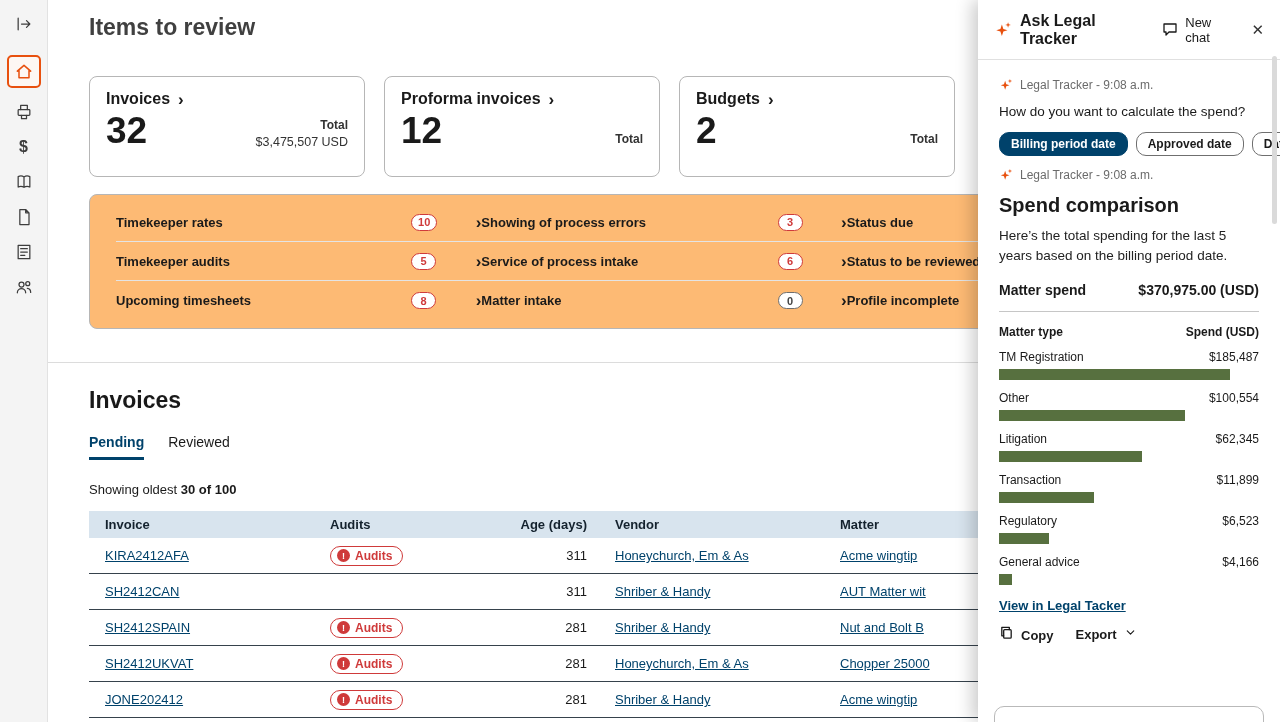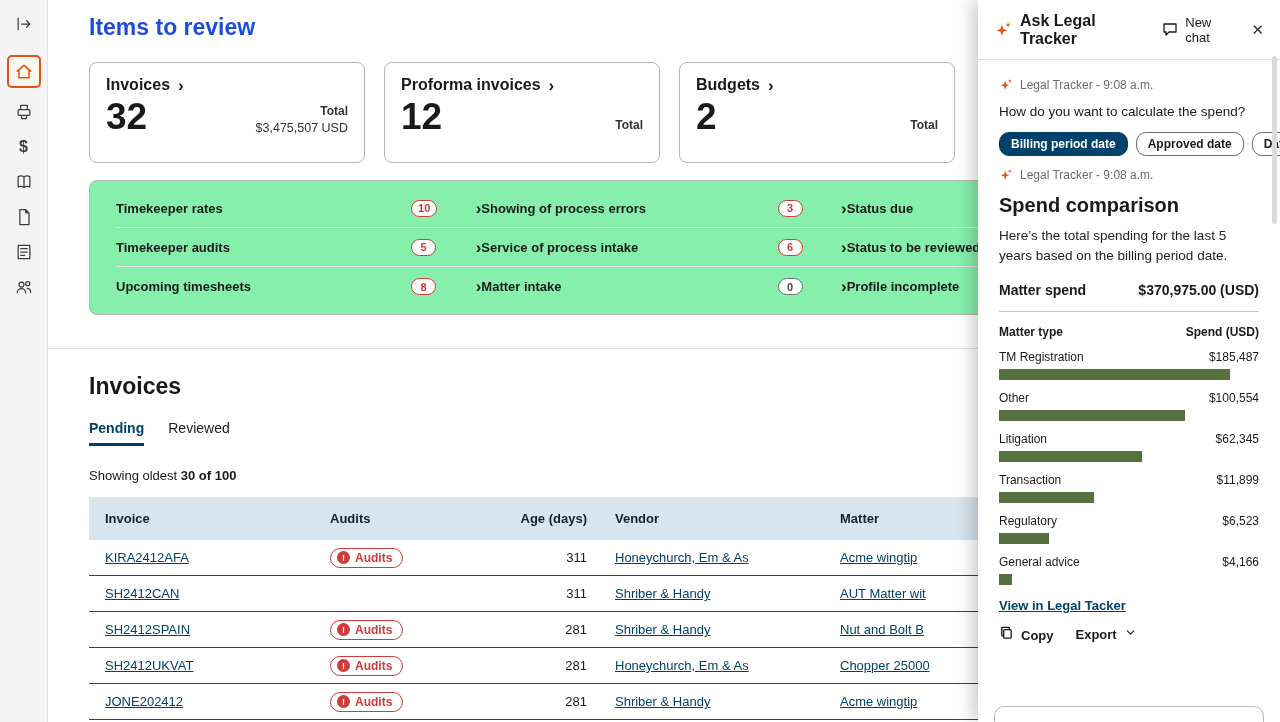--- a/index.html
+++ b/index.html
@@ -12,35 +12,35 @@
              display:flex; flex-direction:column; align-items:center; padding-top:8px; gap:4px; flex-shrink:0; }
   .nav-icon { width:34px; height:31px; display:flex; align-items:center; justify-content:center; cursor:pointer; color:#3d3d3d; }
   .nav-icon svg { stroke:#3d3d3d; fill:none; stroke-width:1.5; stroke-linecap:round; stroke-linejoin:round; }
   .nav-icon.first { margin-bottom:10px; }
   .home-active { border:2px solid #e8500e; border-radius:5px; height:33px; margin:2px 0 4px; background:#fdf7f3; }
   .home-active svg { stroke:#e8500e; stroke-width:1.8; }
   .dollar-glyph { font-size:16px; font-weight:600; }
 
   
   .main { flex:1; padding:14px 0 0 41px; background:#fff; }
-  .page-title { font-size:23px; font-weight:700; margin-bottom:21px; color:#1d4ed8; }
+  .page-title { font-size:23px; font-weight:700; margin-bottom:35px; color:#404040; }
 
   .cards { display:flex; gap:19px; margin-bottom:17px; }
   .card { width:276px; height:101px; border:1px solid #b6b6b6; border-radius:8px; background:#fff;
           padding:13px 16px 12px; flex-shrink:0; cursor:pointer; }
   .card-title-row { display:flex; align-items:center; gap:8px; margin-bottom:2px; }
   .card-title { font-size:16px; font-weight:700; }
   .chev { font-size:17px; font-weight:700; line-height:1; color:#1a1a1a; }
   .card-flex { display:flex; justify-content:space-between; align-items:flex-end; }
   .big-num { font-size:37px; font-weight:700; line-height:1.15; }
   .totals { text-align:right; font-size:12px; padding-bottom:4px; }
   .total-label { display:block; font-weight:700; color:#333; margin-bottom:3px; }
   .total-value { display:block; color:#333; font-size:12.5px; }
 
-  .review-panel { width:1150px; border:1px solid #b6b6b6; border-radius:8px; background:#86efac;
+  .review-panel { width:1150px; border:1px solid #b6b6b6; border-radius:8px; background:#fdba74;
                   padding:8px 26px; display:flex; }
   .ri-col { flex:1; display:grid; grid-template-columns:1fr auto 20px; align-items:center; }
   .ri-cell { height:39px; display:flex; align-items:center; border-bottom:1px solid #e4e4e4; cursor:pointer; }
   .ri-cell.r-last { border-bottom:none; }
   .ri-label { font-size:13px; font-weight:700; }
   .count-pill { min-width:25px; height:17px; padding:0 6px; border:1.5px solid #cf3a3a; border-radius:9px;
                 color:#cf3a3a; font-size:11px; font-weight:700; display:inline-flex; align-items:center;
                 justify-content:center; margin-right:24px; background:#fff;text-align:center; }
   .count-pill.zero { border-color:#6f6f6f; color:#444; }
   .ri-chev { justify-content:flex-end; }
@@ -49,21 +49,21 @@
 
   .invoices-title { font-size:23px; font-weight:700; margin-bottom:20px; color:#191919; }
   .tabs { display:flex; gap:24px; margin-bottom:22px; }
   .tab { font-size:14px; padding-bottom:7px; cursor:pointer; color:#1a1a1a; }
   .tab.active { color:#00426b; font-weight:700; border-bottom:3px solid #00426b; }
   .showing { font-size:13px; margin-bottom:14px; }
   .showing b { font-weight:700; }
 
   .table { width:1150px; font-size:13px; }
   .t-head, .t-row { display:grid; grid-template-columns:225px 185px 80px 245px 1fr; align-items:center; padding:0 16px; }
-  .t-head { background:#d8e4ee; height:43px; font-weight:700; color:#14222e; }
+  .t-head { background:#d8e4ee; height:27px; font-weight:700; color:#14222e; }
   .t-row { height:36px; border-bottom:1px solid #36424c; background:#fff; }
   .col-age { text-align:right; padding-right:8px; }
   .col-vendor { padding-left:20px; }
   a.tlink { color:#00426b; text-decoration:underline; cursor:pointer; }
   .audit-badge { display:inline-flex; align-items:center; gap:5px; border:1px solid #cf3a3a; border-radius:12px;
                  padding:2px 10px 2px 6px; color:#cf3a3a; font-size:12px; font-weight:600; background:#fff; width:max-content; }
   .audit-ex { width:13px; height:13px; border-radius:50%; background:#cf3a3a; color:#fff; font-size:9px;
               font-weight:700; display:flex; align-items:center; justify-content:center; }
 
   

